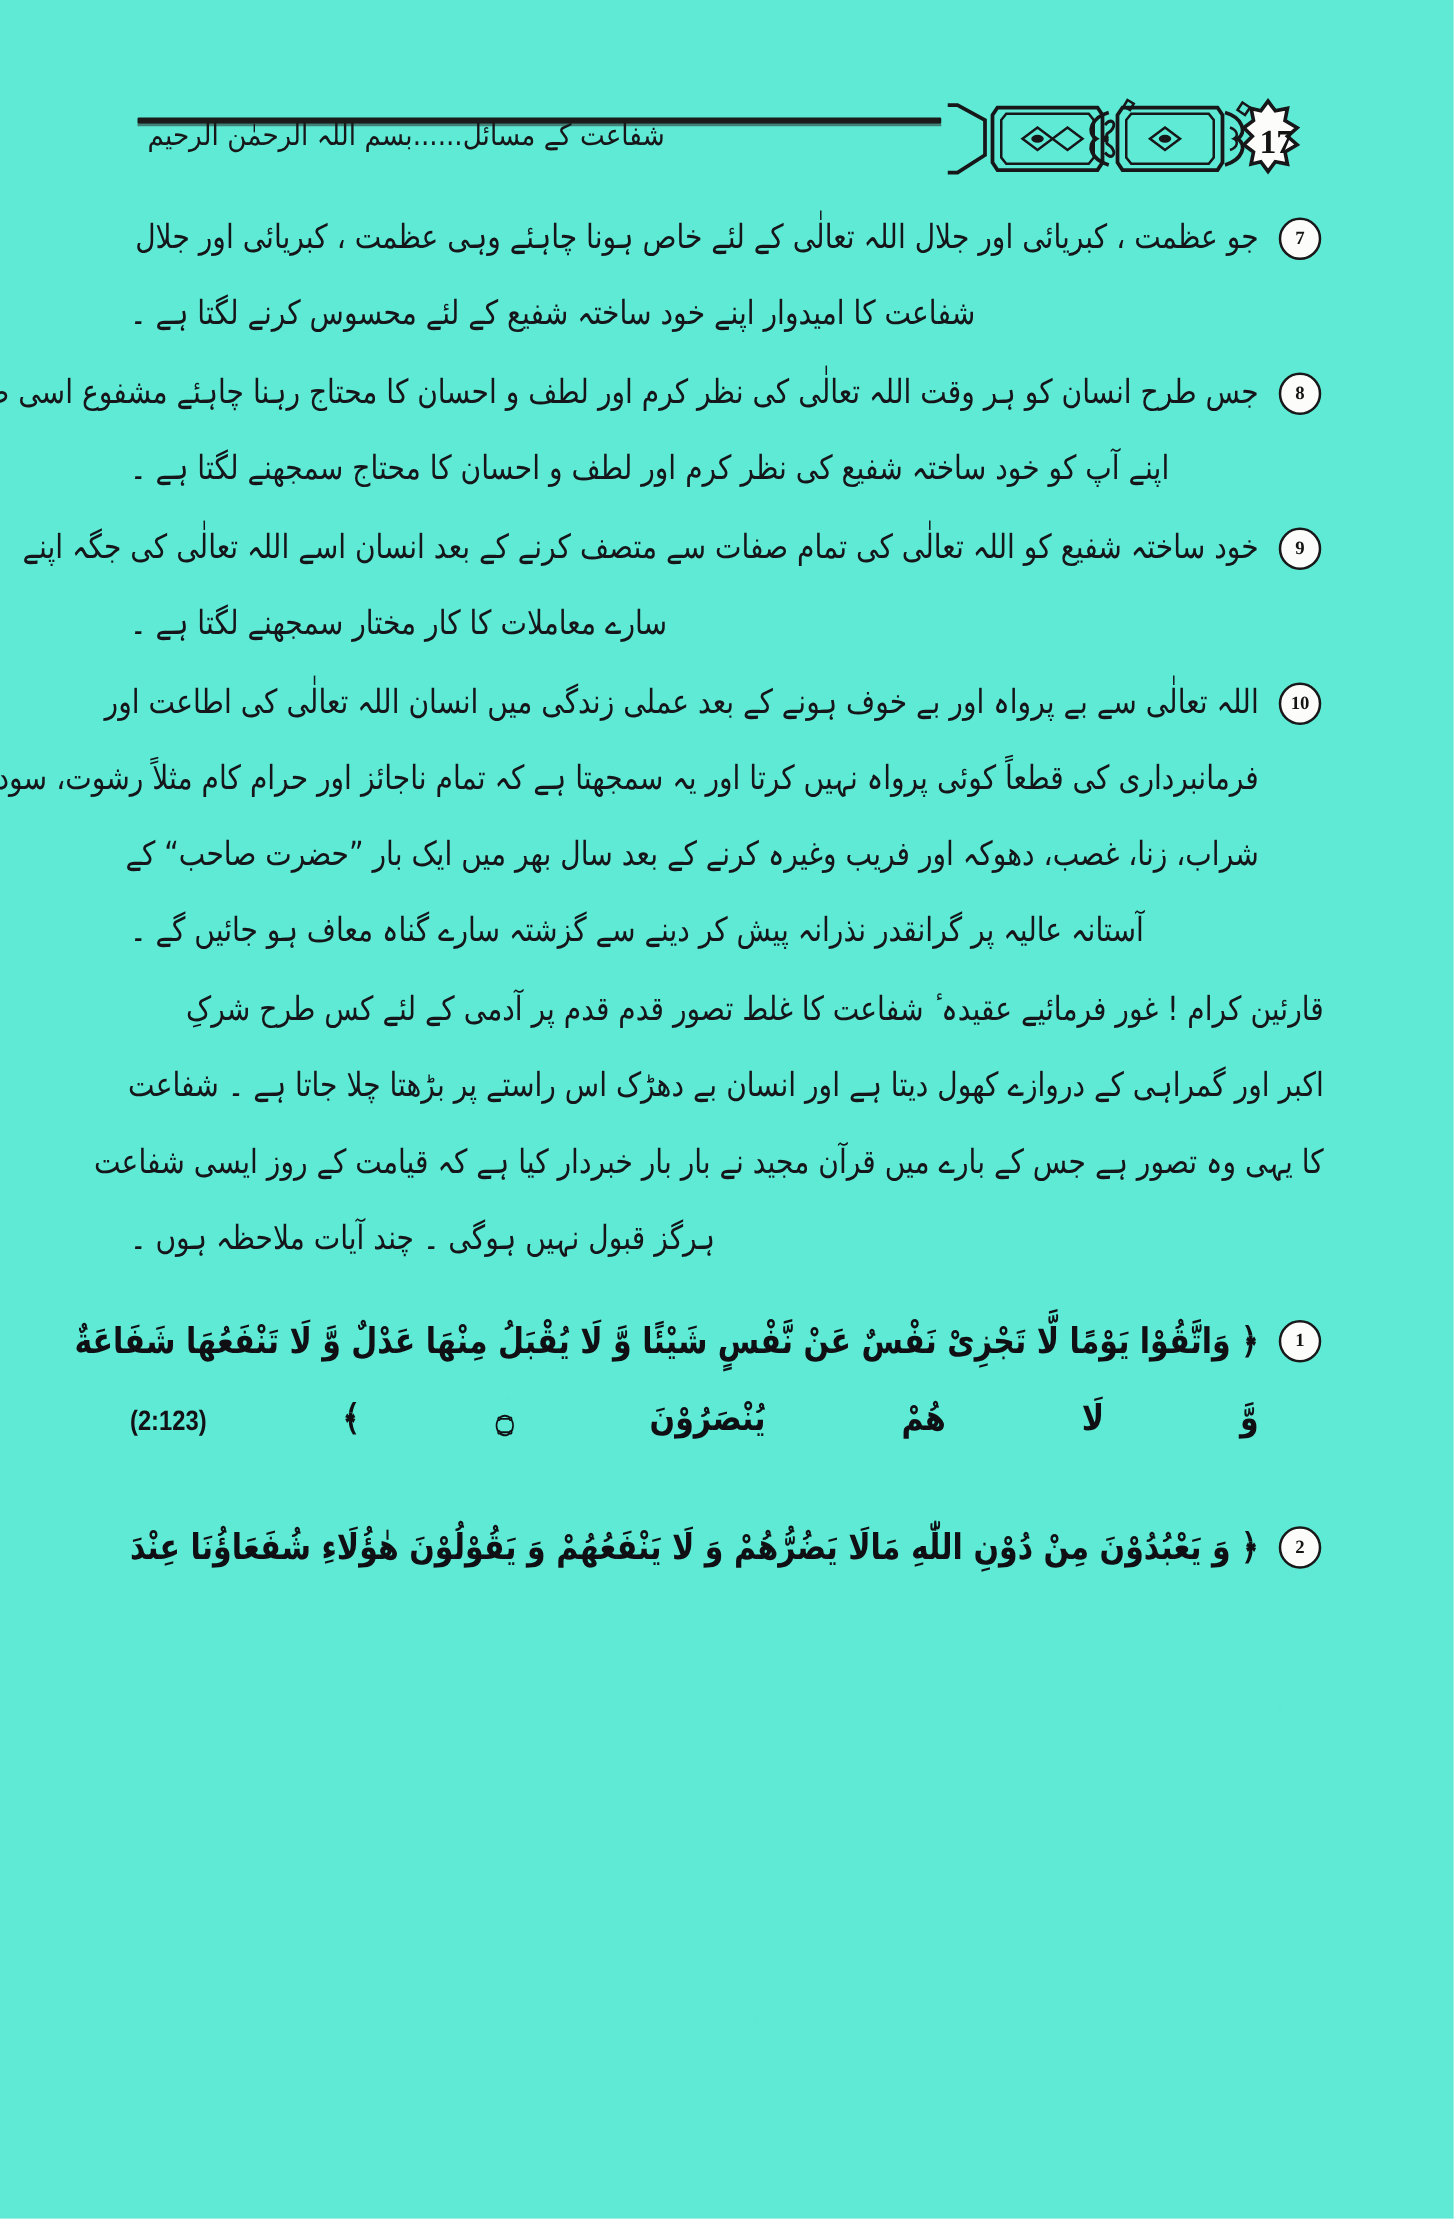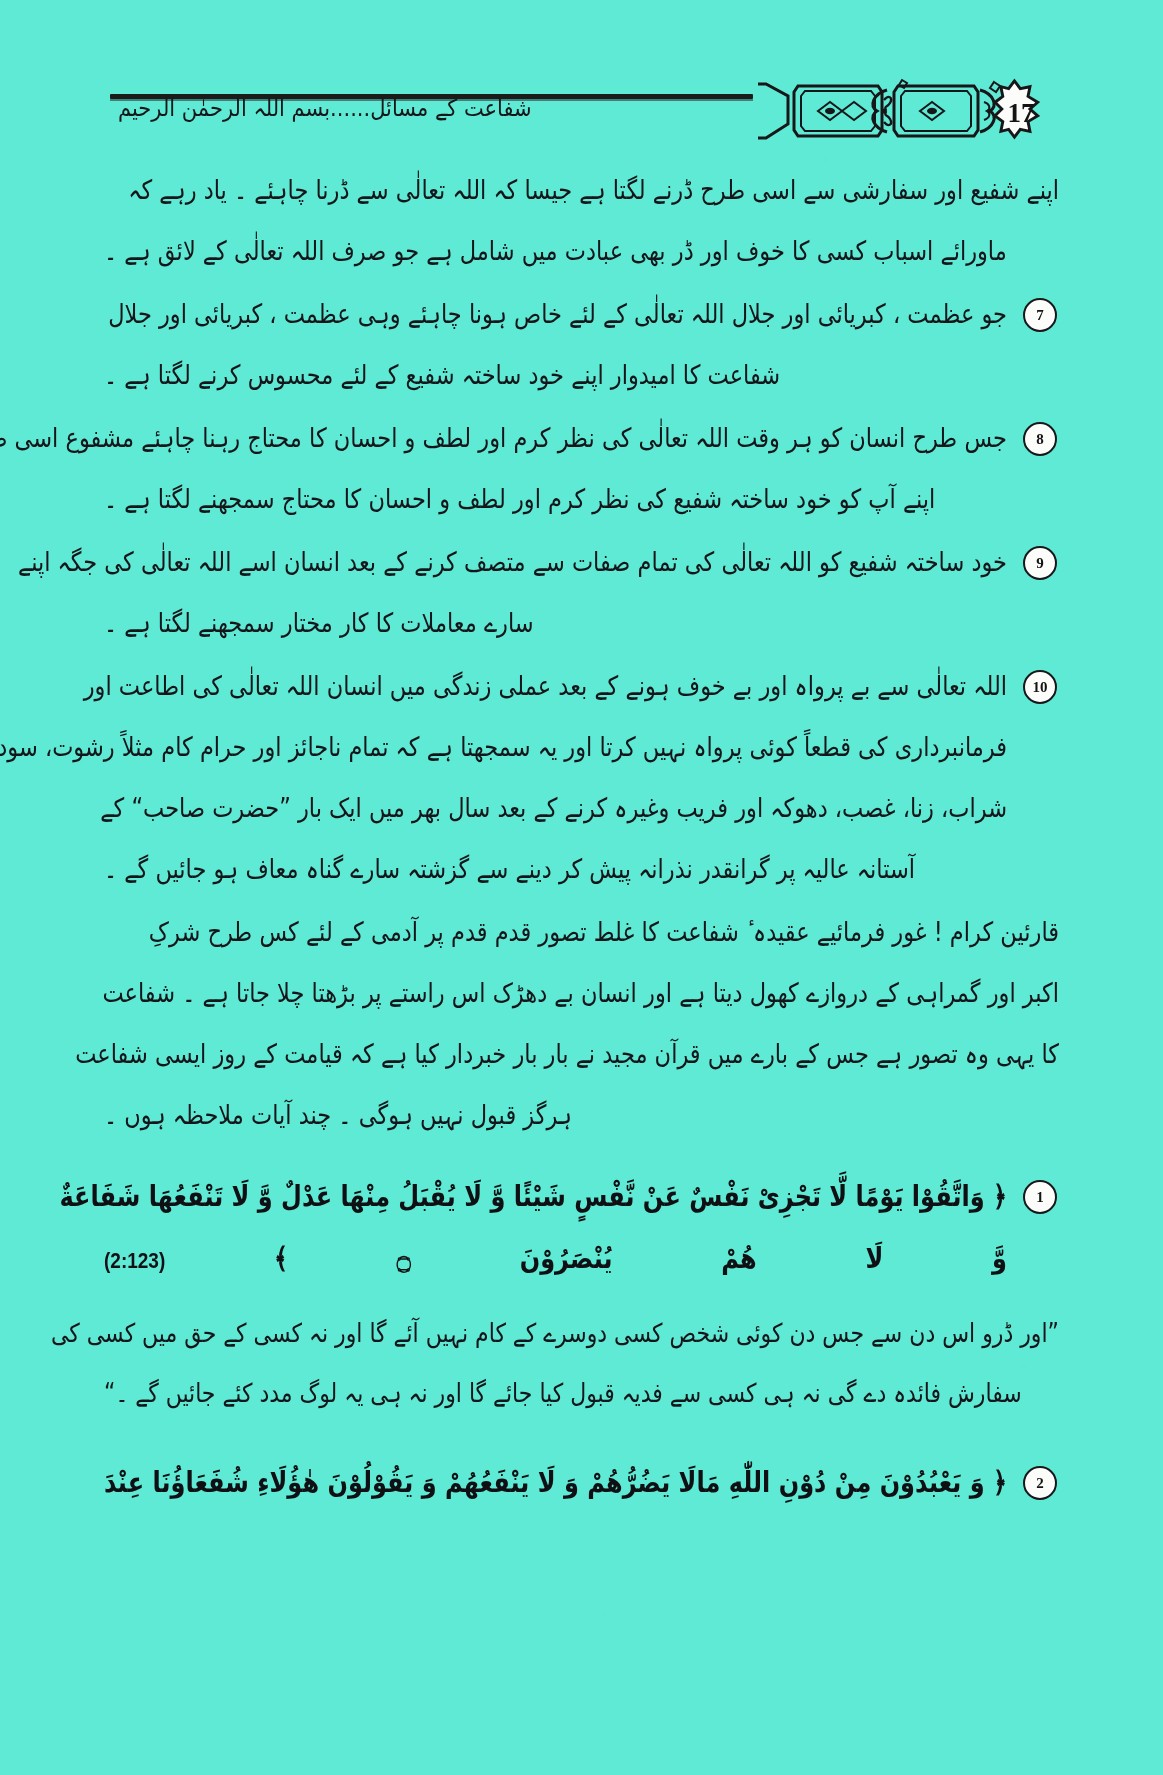--- a/index.html
+++ b/index.html
@@ -151,24 +151,20 @@
 
           <path d="M246 12 L252 4 L258 12 L268 10 L266 20 L276 26 L268 33 L276 40 L266 46 L268 56 L258 54 L252 62 L246 54 L238 56 L240 46 L232 40 L239 33 L232 26 L240 20 L238 10 Z" stroke-width="3" fill="#fcfcfa" transform="translate(12,5) scale(0.97)"></path>
         </g>
       </svg>
       <div class="pagenum" style="right:6px;top:14px;width:62px;height:54px;">17</div>
     </div>
   </div>
 
   <div class="body">
 
-    <div class="para">
-      <span class="ln urdu right-end">اپنے شفیع اور سفارشی سے اسی طرح ڈرنے لگتا ہے جیسا کہ اللہ تعالٰی سے ڈرنا چاہئے ۔ یاد رہے کہ</span>
-      <span class="ln urdu left-end">ماورائے اسباب کسی کا خوف اور ڈر بھی عبادت میں شامل ہے جو صرف اللہ تعالٰی کے لائق ہے ۔</span>
-    </div>
 
     <div class="para num-indent">
       <span class="marker m1">7</span>
       <span class="ln urdu right-end">جو عظمت ، کبریائی اور جلال اللہ تعالٰی کے لئے خاص ہونا چاہئے وہی عظمت ، کبریائی اور جلال</span>
       <span class="ln urdu left-end">شفاعت کا امیدوار اپنے خود ساختہ شفیع کے لئے محسوس کرنے لگتا ہے ۔</span>
     </div>
 
     <div class="para num-indent">
       <span class="marker m1">8</span>
       <span class="ln urdu right-end">جس طرح انسان کو ہر وقت اللہ تعالٰی کی نظر کرم اور لطف و احسان کا محتاج رہنا چاہئے مشفوع اسی طرح</span>
@@ -202,24 +198,20 @@
       <span class="marker m1">1</span>
       <span class="ln arabic">﴿ وَاتَّقُوْا يَوْمًا لَّا تَجْزِیْ نَفْسٌ عَنْ نَّفْسٍ شَيْئًا وَّ لَا يُقْبَلُ مِنْهَا عَدْلٌ وَّ لَا تَنْفَعُهَا شَفَاعَةٌ</span>
       <span class="ln arabic arabic-line2">
         <span>وَّ لَا هُمْ يُنْصَرُوْنَ ۝ ﴾</span>
         <span class="ref">(2:123)</span>
       </span>
     </div>
 
     <div class="gap-sm"></div>
 
-    <div class="para">
-      <span class="ln urdu trans right-end">”اور ڈرو اس دن سے جس دن کوئی شخص کسی دوسرے کے کام نہیں آئے گا اور نہ کسی کے حق میں کسی کی</span>
-      <span class="ln urdu trans left-end">سفارش فائدہ دے گی نہ ہی کسی سے فدیہ قبول کیا جائے گا اور نہ ہی یہ لوگ مدد کئے جائیں گے ۔“</span>
-    </div>
 
 
     <div class="gap-lg"></div>
 
     <div class="para num-indent">
       <span class="marker m1">2</span>
       <span class="ln arabic">﴿ وَ يَعْبُدُوْنَ مِنْ دُوْنِ اللّٰهِ مَالَا يَضُرُّهُمْ وَ لَا يَنْفَعُهُمْ وَ يَقُوْلُوْنَ هٰؤُلَاءِ شُفَعَاؤُنَا عِنْدَ</span>
     </div>
 
   </div>

